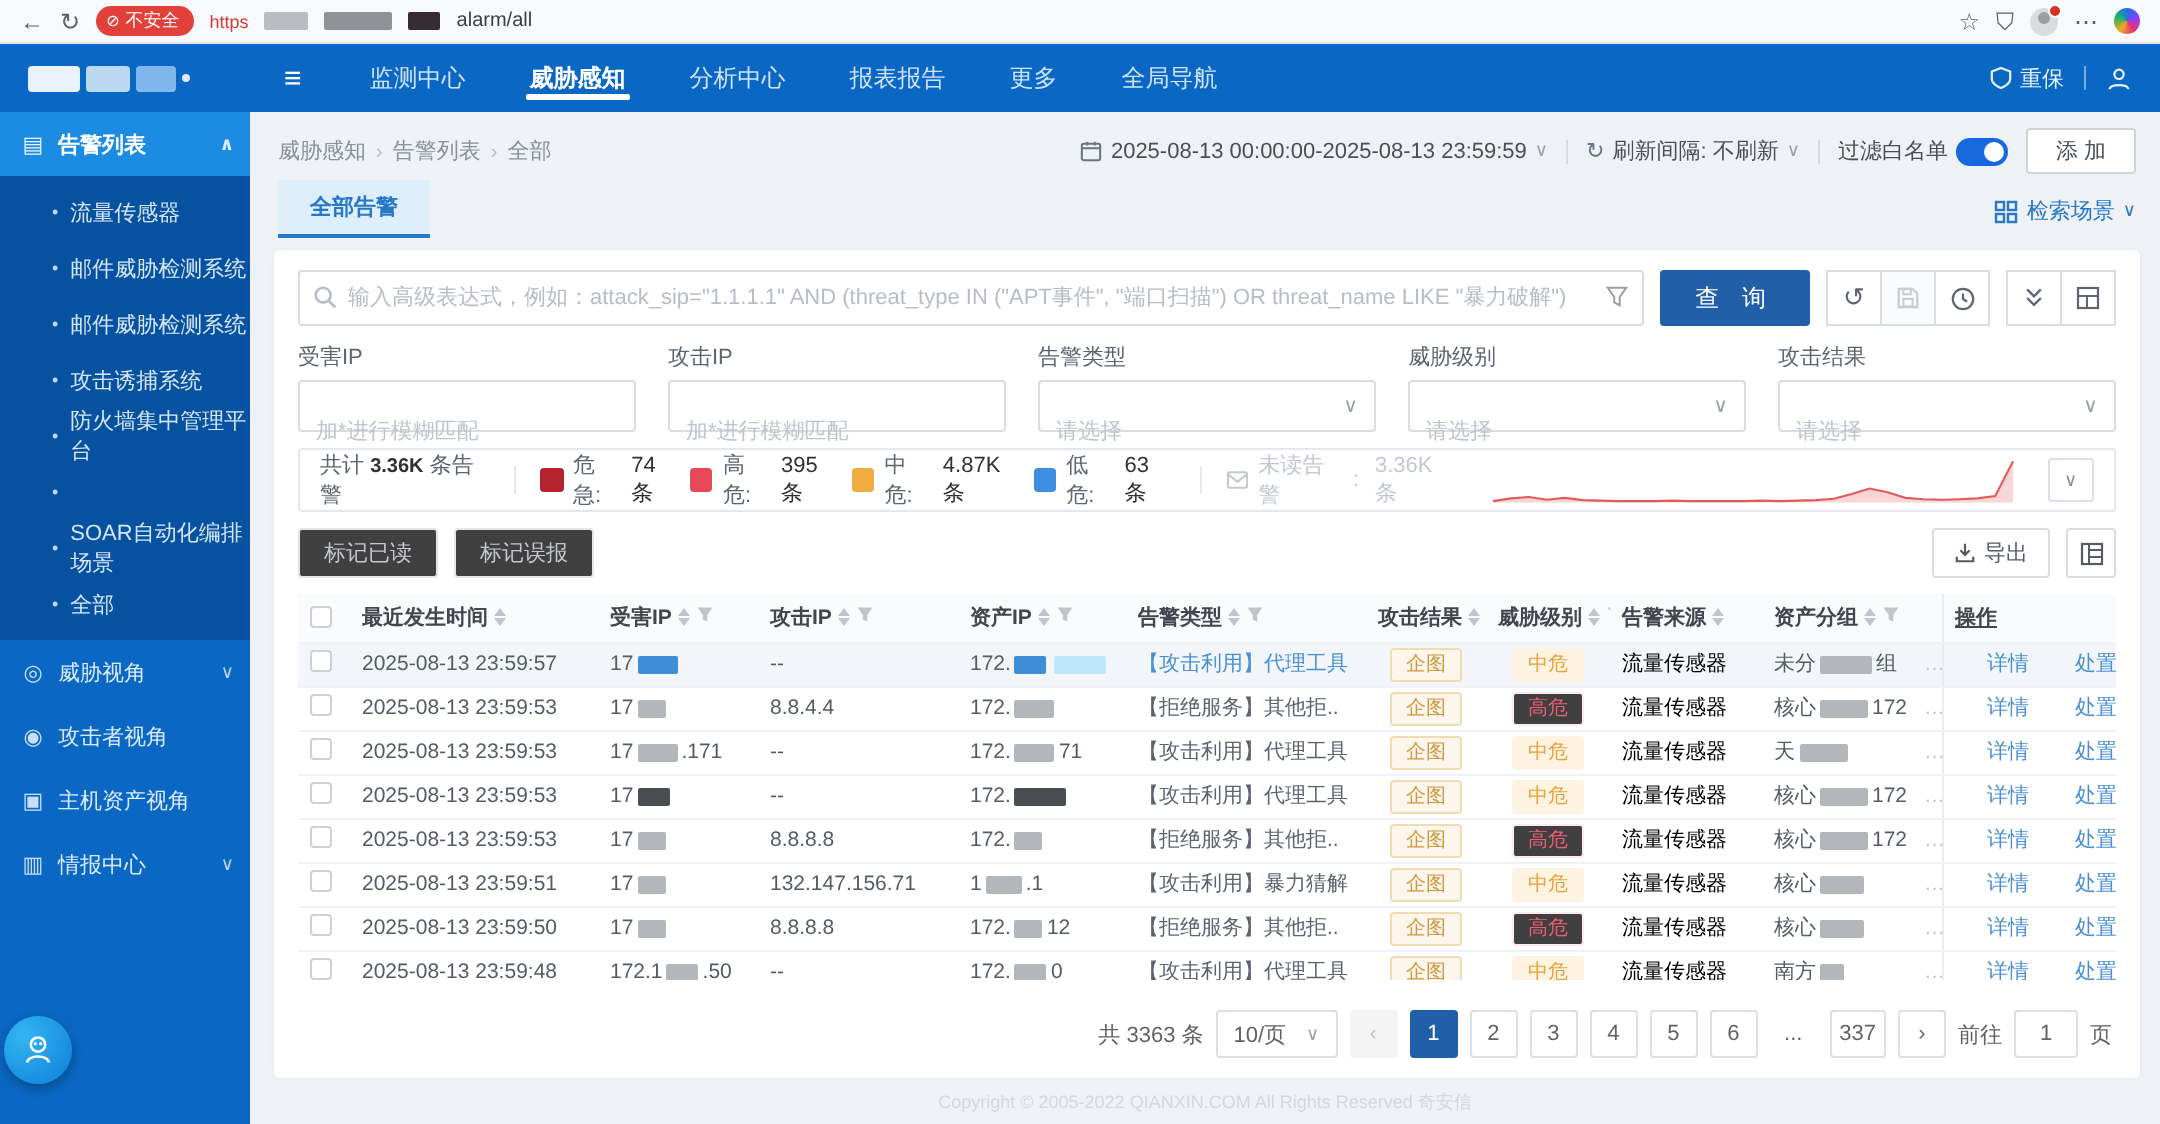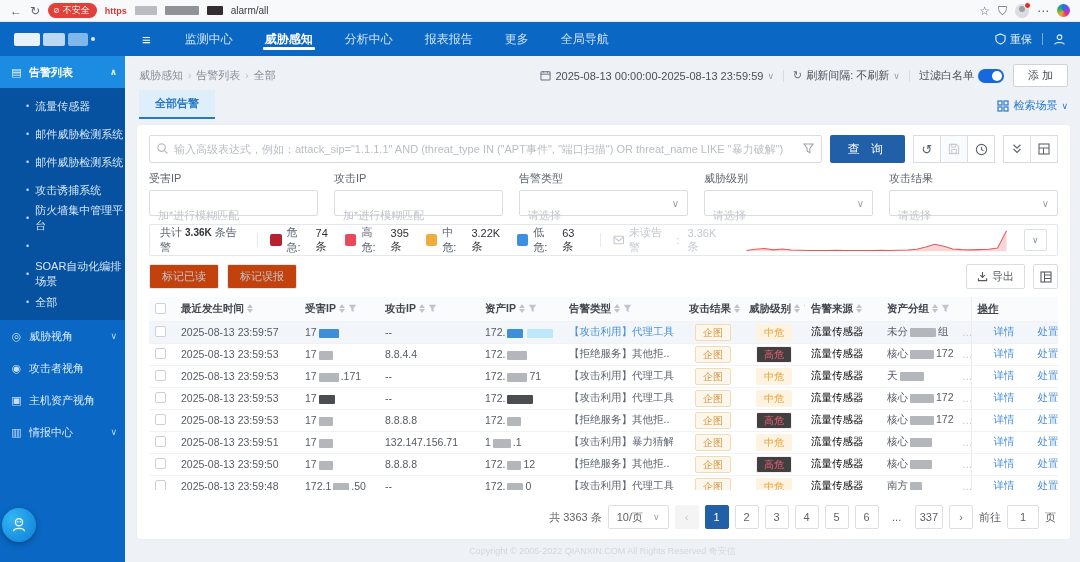--- a/index.html
+++ b/index.html
@@ -5,21 +5,21 @@
   * { margin:0; padding:0; box-sizing:border-box; }
   html,body { width:1080px; height:562px; overflow:hidden; background:#fff;
     font-family:"Liberation Sans","DejaVu Sans",sans-serif; }
   .screen { position:relative; width:1080px; height:562px; display:flex; flex-direction:column; }
 
   
   .bbar { height:22px; background:#f8f9fb; border-bottom:1px solid #e4e6e9; display:flex; align-items:center; padding:0 10px; gap:8px; font-size:10px; color:#5f6368; flex:0 0 auto; }
   .bicon { font-size:12px; color:#5f6368; cursor:pointer; }
   .secbadge { background:#e2403a; color:#fff; border-radius:8px; padding:1px 7px 1px 5px; font-size:9px; display:flex; align-items:center; gap:3px; }
   .secbadge .x { font-size:8px; }
-  .https { color:#d23b34; font-weight:bold; font-size:9px; }
+  .https { color:#d23b34; font-weight:normal; font-size:9px; }
   .urlredact { display:inline-block; height:9px; border-radius:1px; }
   .r1{width:22px;background:#b9bcc0;} .r2{width:34px;background:#8f9398;} .r3{width:16px;background:#352b30;}
   .urlpath { color:#3c4043; font-size:10px; }
   .bspacer { flex:1; }
   .avatar { width:14px; height:14px; border-radius:50%; background:#dadce0; position:relative; }
   .avatar::before { content:""; position:absolute; left:4px; top:2px; width:6px; height:6px; border-radius:50%; background:#9aa0a6; }
   .avatar::after { content:""; position:absolute; right:-2px; top:-2px; width:5px; height:5px; border-radius:50%; background:#d93025; border:1px solid #fff; }
   .copilot { width:13px; height:13px; border-radius:50%; background:conic-gradient(#1f72e8,#8a3ffc,#e8336d,#f5a623,#28b463,#1f72e8); }
 
   
@@ -100,21 +100,21 @@
   .stat-item { display:flex; align-items:center; gap:5px; }
   .stat-ic { width:12px; height:12px; border-radius:2px; display:inline-block; }
   .stat-item .v { color:#303133; }
   .stat-item.unread { color:#c4c8ce; }
   .stat-item.unread .v { color:#c4c8ce; }
   .spark { margin-left:auto; }
   .stats .collapse-btn { width:24px; height:22px; border:1px solid #dcdfe4; border-radius:2px; display:flex; align-items:center; justify-content:center; color:#8a9099; font-size:9px; cursor:pointer; }
 
   
   .arow { display:flex; align-items:center; }
-  .btn-disabled { background:#c2410c; border:1px solid #e3e5e9; color:#c3c7cd; border-radius:2px; padding:4px 12px; font-size:11px; margin-right:8px; cursor:default; }
+  .btn-disabled { background:#404040; border:1px solid #e3e5e9; color:#c3c7cd; border-radius:2px; padding:4px 12px; font-size:11px; margin-right:8px; cursor:default; }
   .arow-right { margin-left:auto; display:flex; gap:8px; }
   .btn-export { border:1px solid #d9dce1; background:#fff; border-radius:2px; padding:4px 10px; font-size:11px; color:#565b63; display:flex; align-items:center; gap:4px; cursor:pointer; }
   .btn-cfg { width:25px; border:1px solid #d9dce1; background:#fff; border-radius:2px; display:flex; align-items:center; justify-content:center; cursor:pointer; }
 
   
   .tablewrap { flex:1; min-height:0; overflow:hidden; }
   table { width:100%; border-collapse:collapse; table-layout:fixed; font-size:10.5px; }
   th, td { padding:0 6px; height:22px; border-bottom:1px solid #f0f2f5; text-align:left; white-space:nowrap; overflow:hidden; }
   th { background:#fafbfc; color:#42474f; font-weight:bold; height:24px; }
   th .hwrap { display:flex; align-items:center; gap:3px; }
@@ -415,21 +415,21 @@
                 <span class="v">74 条</span>
               </span>
               <span class="stat-item">
                 <span class="stat-ic" style="background: rgb(232, 73, 90);"></span>
                 <span>高危:</span>
                 <span class="v">395 条</span>
               </span>
               <span class="stat-item">
                 <span class="stat-ic" style="background: rgb(239, 173, 65);"></span>
                 <span>中危:</span>
-                <span class="v">3.22K 条</span>
+                <span class="v">4.87K 条</span>
               </span>
               <span class="stat-item">
                 <span class="stat-ic" style="background: rgb(63, 143, 224);"></span>
                 <span>低危:</span>
                 <span class="v">63 条</span>
               </span>
             </span>
           <span class="stat-div"></span>
           <span class="stat-item unread">
             <svg width="12" height="12" viewBox="0 0 12 12">

